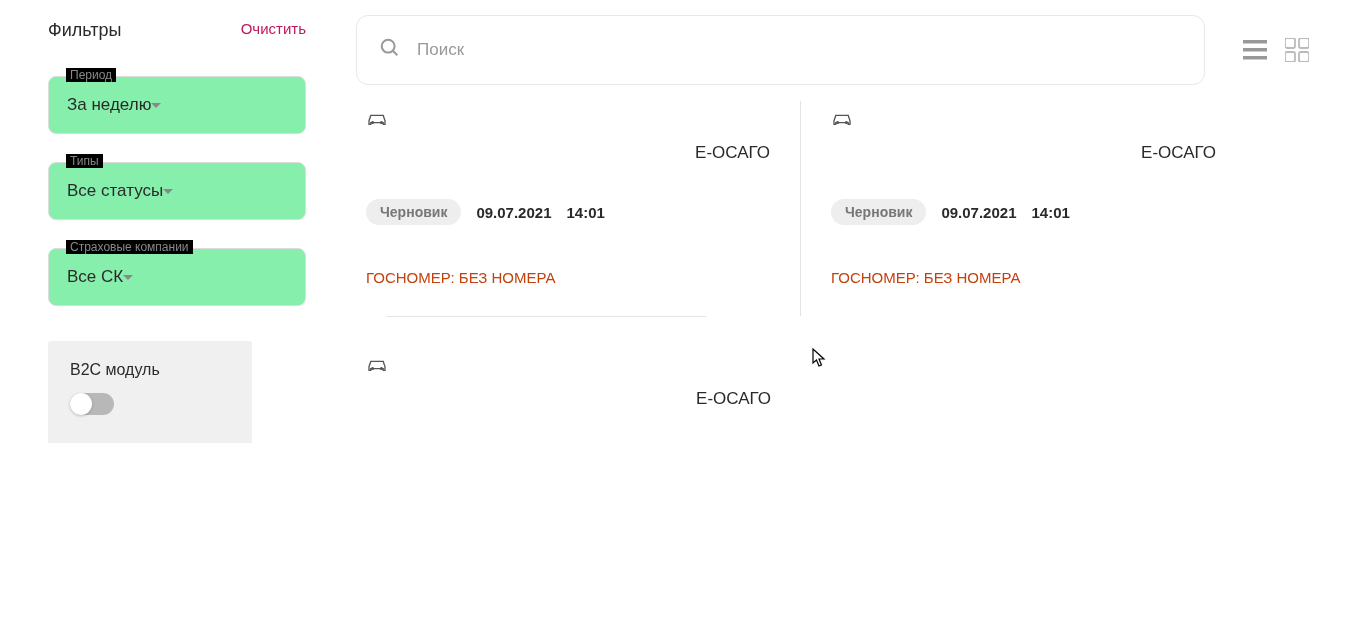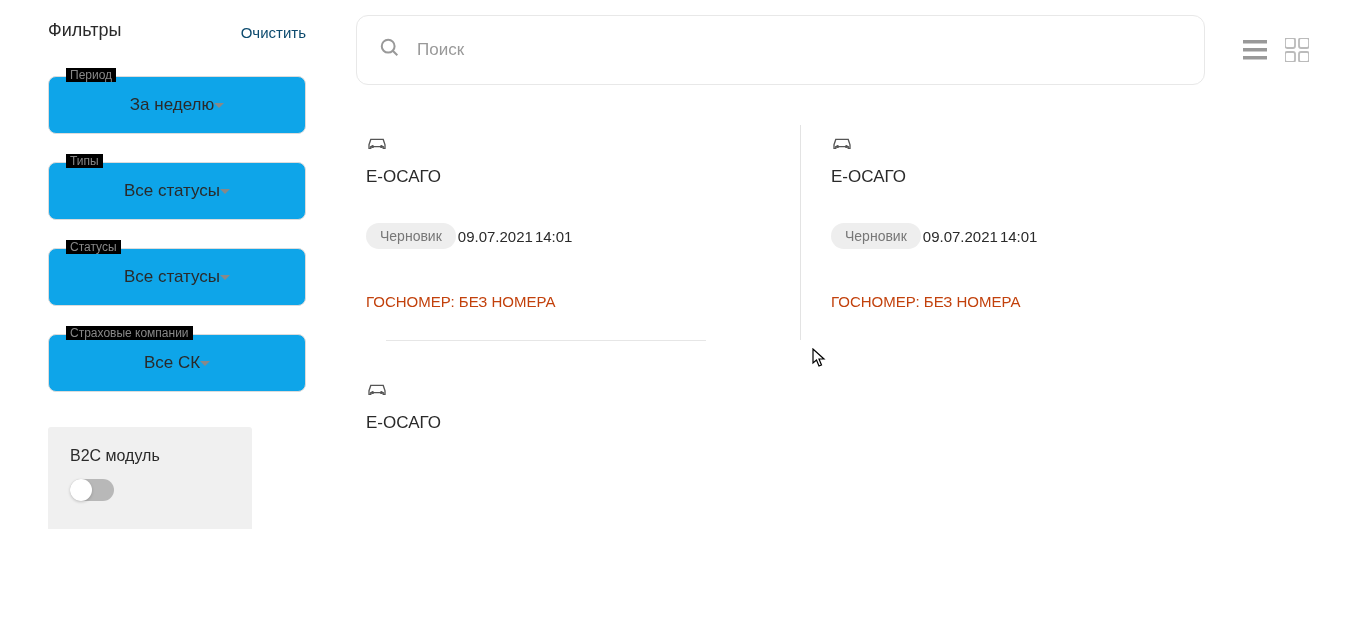--- a/index.html
+++ b/index.html
@@ -20,31 +20,31 @@
       height: 100%;
     }
     .sidebar {
       width: 320px;
       padding: 20px 0 0 48px;
       flex-shrink: 0;
     }
     .sidebar-header {
       display: flex;
       justify-content: space-between;
-      align-items: flex-end;
+      align-items: flex-start;
       margin-bottom: 35px;
       padding-right: 14px;
     }
     .filters-title {
       font-size: 18px;
       font-weight: 400;
       color: #2a2a2a;
     }
     .clear-link {
-      color: #0c4a6e;
+      color: #be185d;
       font-size: 15px;
       cursor: pointer;
       text-decoration: none;
     }
     .filter-group {
       position: relative;
       margin-bottom: 28px;
       padding-right: 14px;
     }
     .filter-label {
@@ -58,25 +58,25 @@
       z-index: 2;
     }
     .filter-select {
       width: 100%;
       height: 58px;
       border: 1px solid #dcdcdc;
       border-radius: 8px;
       padding: 0 18px;
       font-size: 17px;
       color: #2a2a2a;
-      background: #0ea5e9;
+      background: #86efac;
       cursor: pointer;
       display: flex;
       align-items: center;
-      justify-content: center;
+      justify-content: flex-start;
     }
     .chevron {
       width: 0;
       height: 0;
       border-left: 5px solid transparent;
       border-right: 5px solid transparent;
       border-top: 5px solid #888;
     }
     .b2c-module {
       background: #f0f0f0;
@@ -110,21 +110,21 @@
       box-shadow: 0 1px 3px rgba(0,0,0,0.2);
     }
     .main {
       flex: 1;
       padding: 15px 40px 0 36px;
     }
     .top-bar {
       display: flex;
       align-items: center;
       gap: 38px;
-      margin-bottom: 40px;
+      margin-bottom: 16px;
     }
     .search-wrapper {
       flex: 1;
       height: 70px;
       border: 1px solid #e8e8e8;
       border-radius: 12px;
       display: flex;
       align-items: center;
       padding: 0 22px;
       gap: 16px;
@@ -179,26 +179,28 @@
       margin-left: 30px;
       margin-bottom: 0;
     }
     .car-icon {
       margin-bottom: 12px;
     }
     .policy-type {
       font-size: 17px;
       color: #2a2a2a;
       margin-bottom: 36px;
+      text-align: right;
     }
     .status-row {
       display: flex;
       align-items: center;
-      gap: 2px;
+      gap: 15px;
       margin-bottom: 44px;
+      font-weight: bold;
     }
     .status-badge {
       background: #eeeeee;
       color: #777;
       padding: 5px 14px;
       border-radius: 15px;
       font-size: 14px;
     }
     .date-time {
       font-size: 15px;
@@ -241,27 +243,20 @@
     </div>
 
     <div class="filter-group">
       <span class="filter-label">Типы</span>
       <div class="filter-select">
         <span>Все статусы</span>
         <span class="chevron"></span>
       </div>
     </div>
 
-    <div class="filter-group">
-      <span class="filter-label">Статусы</span>
-      <div class="filter-select">
-        <span>Все статусы</span>
-        <span class="chevron"></span>
-      </div>
-    </div>
 
     <div class="filter-group">
       <span class="filter-label">Страховые компании</span>
       <div class="filter-select">
         <span>Все СК</span>
         <span class="chevron"></span>
       </div>
     </div>
 
     <div class="b2c-module">

